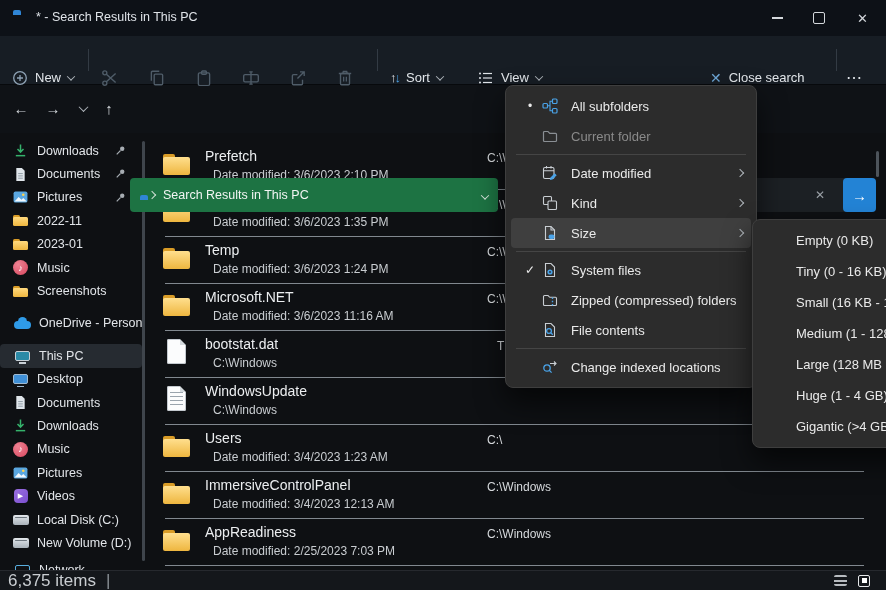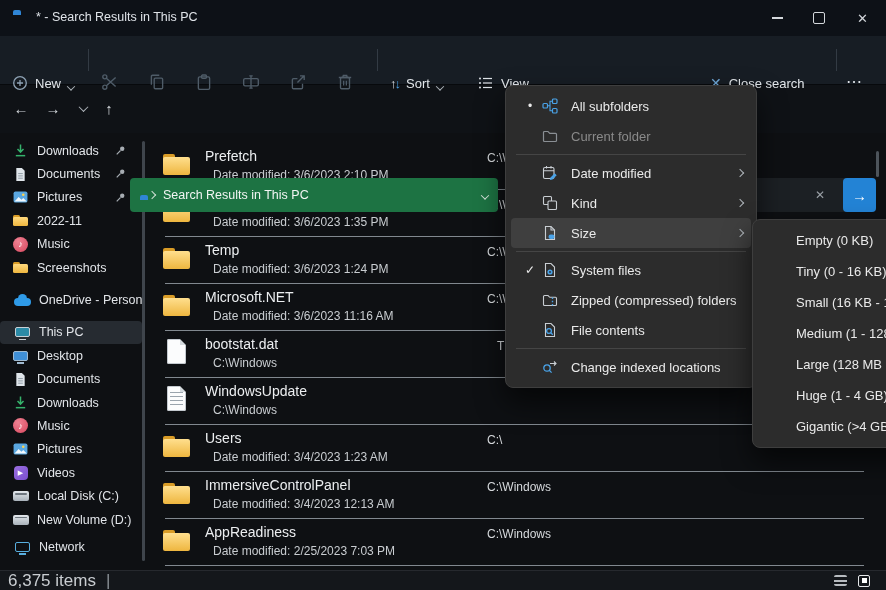--- a/index.html
+++ b/index.html
@@ -15,21 +15,21 @@
   .tb-title{position:absolute;left:36px;top:10px;font-size:12.5px;color:#dfe3e8;}
   .winbtn{position:absolute;top:0;height:36px;display:flex;align-items:center;justify-content:center;color:#d4d8dc;}
   .wb-min{left:757px;width:41px;}
   .wb-max{left:798px;width:41px;}
   .wb-close{left:839px;width:47px;font-size:13px;}
   .glyph-min{width:11px;height:1.5px;background:#d4d8dc;}
   .glyph-max{width:10px;height:10px;border:1.2px solid #d4d8dc;border-radius:2px;}
 
   
   .toolbar{position:absolute;top:36px;left:0;width:886px;height:48px;background:#171d24;border-bottom:1px solid #07090c;z-index:20;}
-  .tgroup{position:absolute;top:8px;height:47px;display:flex;align-items:flex-end;gap:7px;font-size:13px;color:#e2e6ea;}
+  .tgroup{position:absolute;top:18px;height:47px;display:flex;align-items:center;gap:7px;font-size:13px;color:#e2e6ea;}
   .tdiv{position:absolute;top:13px;width:1px;height:22px;background:#333b44;}
   .chev{display:inline-block;width:6px;height:6px;border-right:1.4px solid currentColor;border-bottom:1.4px solid currentColor;}
   .chev.down{transform:rotate(45deg) translate(-1px,-1px);}
   .chev.right{transform:rotate(-45deg);}
   .chev.sm{width:5px;height:5px;color:#aeb4ba;}
   .dimicon{color:#4f5c68;}
   .sortglyphs{display:flex;font-size:13px;letter-spacing:-2px;font-weight:bold;}
   .sortglyphs .u{color:#dfe3e8;}
   .sortglyphs .d{color:#4aa3e8;}
   .more-dots{font-size:16px;color:#dfe3e8;letter-spacing:1px;}
@@ -296,20 +296,26 @@
         </span>
     </div>
     <div class="side-item lvl2">
       <span class="ic">
           <span class="ic-folder-s"></span>
         </span>
       <span>2022-11</span>
     </div>
     <div class="side-item lvl2">
       <span class="ic">
+          <span class="ic-folder-s"></span>
+        </span>
+      <span>2023-01</span>
+    </div>
+    <div class="side-item lvl2">
+      <span class="ic">
           <span class="ic-music">
             <span>♪</span>
           </span>
         </span>
       <span>Music</span>
     </div>
     <div class="side-item lvl2">
       <span class="ic">
           <span class="ic-folder-s"></span>
         </span>

